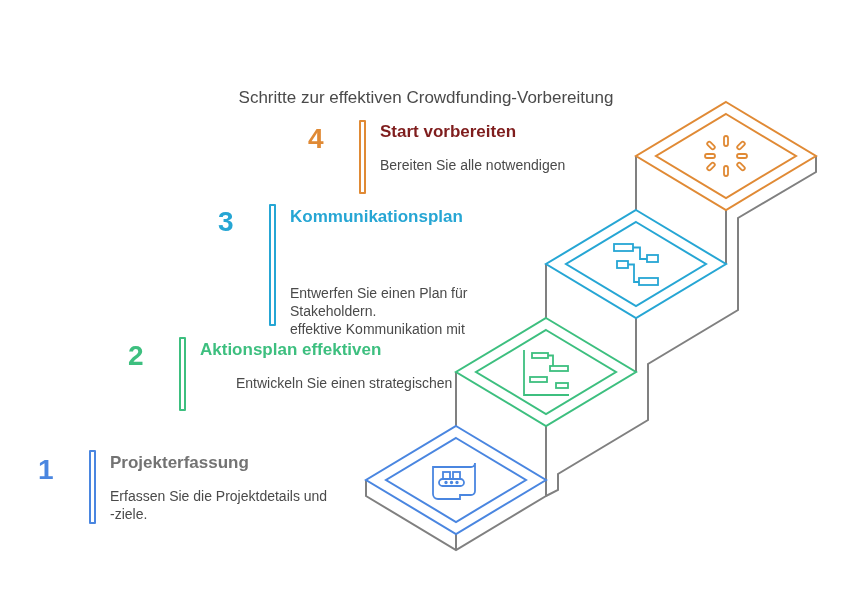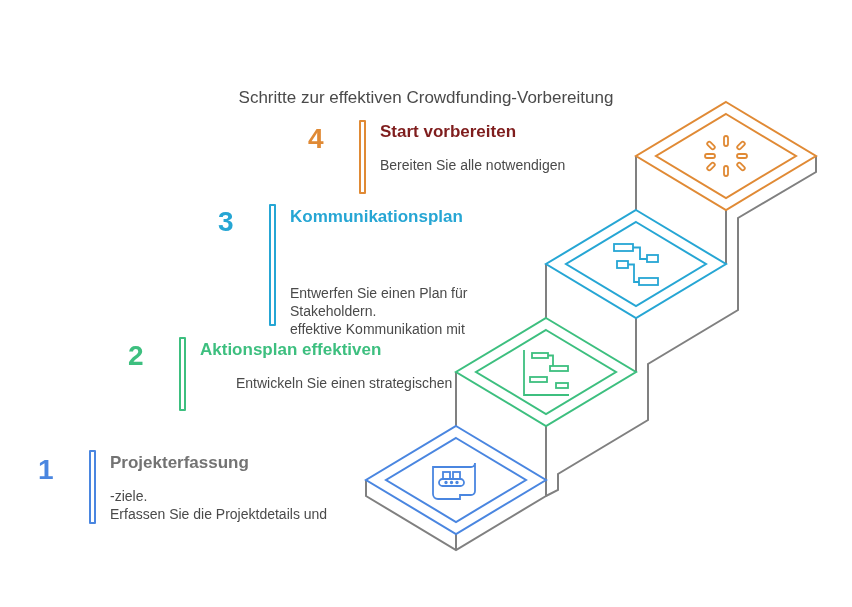--- a/index.html
+++ b/index.html
@@ -38,22 +38,22 @@
 <div class="bar" style="left:179px;top:337px;height:74px;border-color:#3dbf7f;"></div>
 <div class="heading" style="left:200px;top:339px;color:#3dbf7f;">Aktionsplan effektiven</div>
 <div class="desc" style="left:200px;top:374px;margin-left:36px;">
   <div>Entwickeln Sie einen strategischen</div>
 </div>
 
 <div class="num" style="left:38px;top:456px;color:#4a86e0;">1</div>
 <div class="bar" style="left:89px;top:450px;height:74px;border-color:#4a86e0;"></div>
 <div class="heading" style="left:110px;top:452px;color:#737373;">Projekterfassung</div>
 <div class="desc" style="left:110px;top:487px;">
+  <div>Erfassen Sie die Projektdetails und</div>
   <div>-ziele.</div>
-  <div>Erfassen Sie die Projektdetails und</div>
 </div>
 
 <svg class="stairs" width="852" height="607" viewBox="0 0 852 607" fill="none" stroke-width="2" stroke-linejoin="miter">
 
   <g stroke="#808080">
 
     <polyline points="366,480 366,496 456,550 546,496 546,480"></polyline>
     <line x1="456" y1="534" x2="456" y2="550"></line>
 
     <line x1="456" y1="372" x2="456" y2="426"></line>

